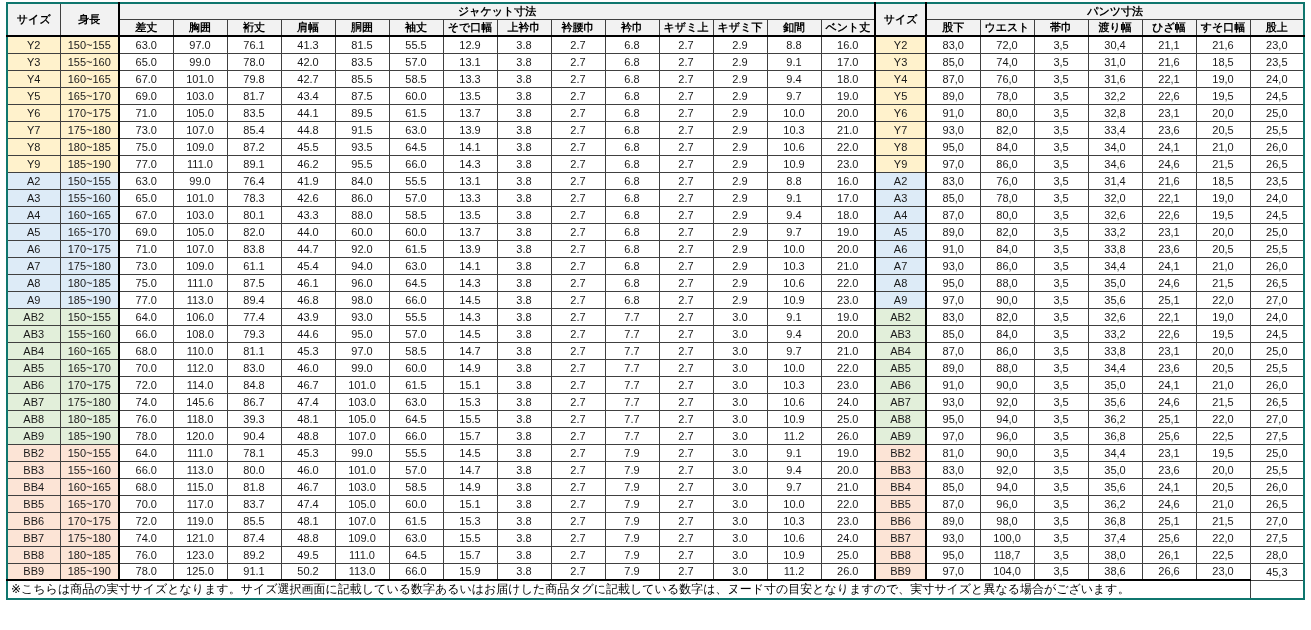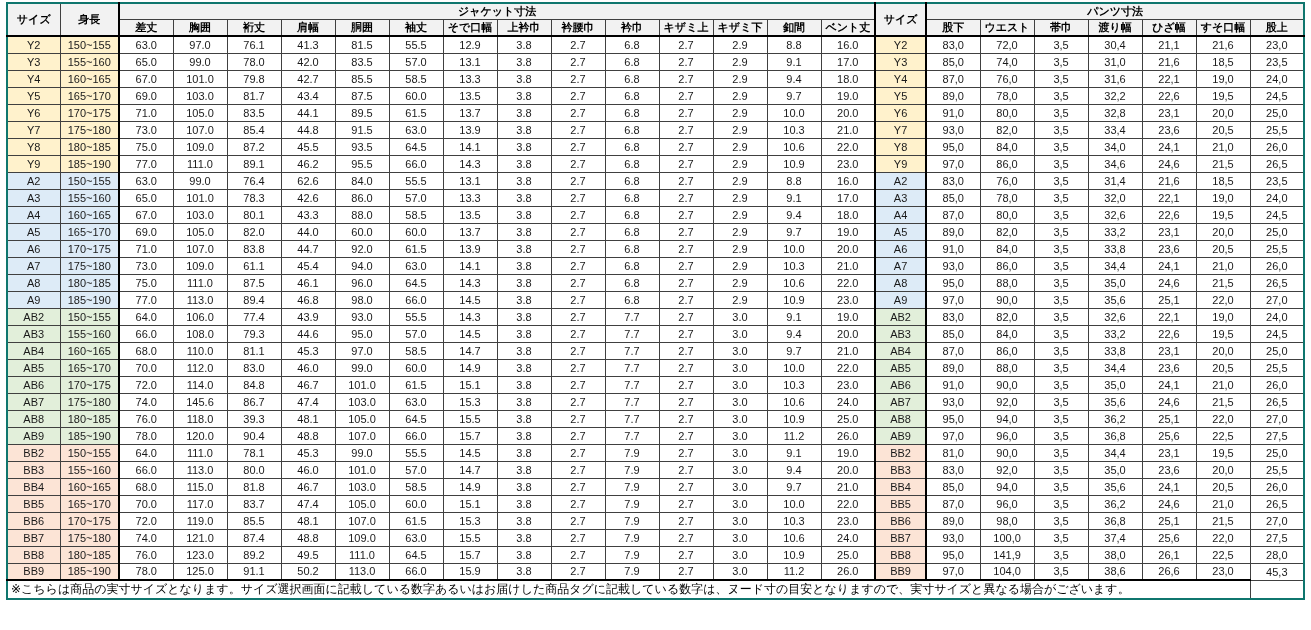--- a/index.html
+++ b/index.html
@@ -331,21 +331,21 @@
           <td>24,6</td>
           <td>21,5</td>
           <td>26,5</td>
         </tr>
         <tr>
           <td class="size-cell" style="background: rgb(221, 235, 247);">A2</td>
           <td class="height-cell bR2" style="background: rgb(221, 235, 247);">150~155</td>
           <td class="bL2">63.0</td>
           <td>99.0</td>
           <td>76.4</td>
-          <td>62.6</td>
+          <td>41.9</td>
           <td>84.0</td>
           <td>55.5</td>
           <td>13.1</td>
           <td>3.8</td>
           <td>2.7</td>
           <td>6.8</td>
           <td>2.7</td>
           <td>2.9</td>
           <td>8.8</td>
           <td>16.0</td>
@@ -916,21 +916,21 @@
           <td>15.7</td>
           <td>3.8</td>
           <td>2.7</td>
           <td>7.9</td>
           <td>2.7</td>
           <td>3.0</td>
           <td>10.9</td>
           <td>25.0</td>
           <td class="size-cell bL2 bR2" style="background: rgb(252, 228, 214);">BB8</td>
           <td>95,0</td>
-          <td>141,9</td>
+          <td>118,7</td>
           <td>3,5</td>
           <td>38,0</td>
           <td>26,1</td>
           <td>22,5</td>
           <td>28,0</td>
         </tr>
         <tr>
           <td class="size-cell" style="background: rgb(252, 228, 214);">BB9</td>
           <td class="height-cell bR2" style="background: rgb(252, 228, 214);">185~190</td>
           <td class="bL2">78.0</td>

